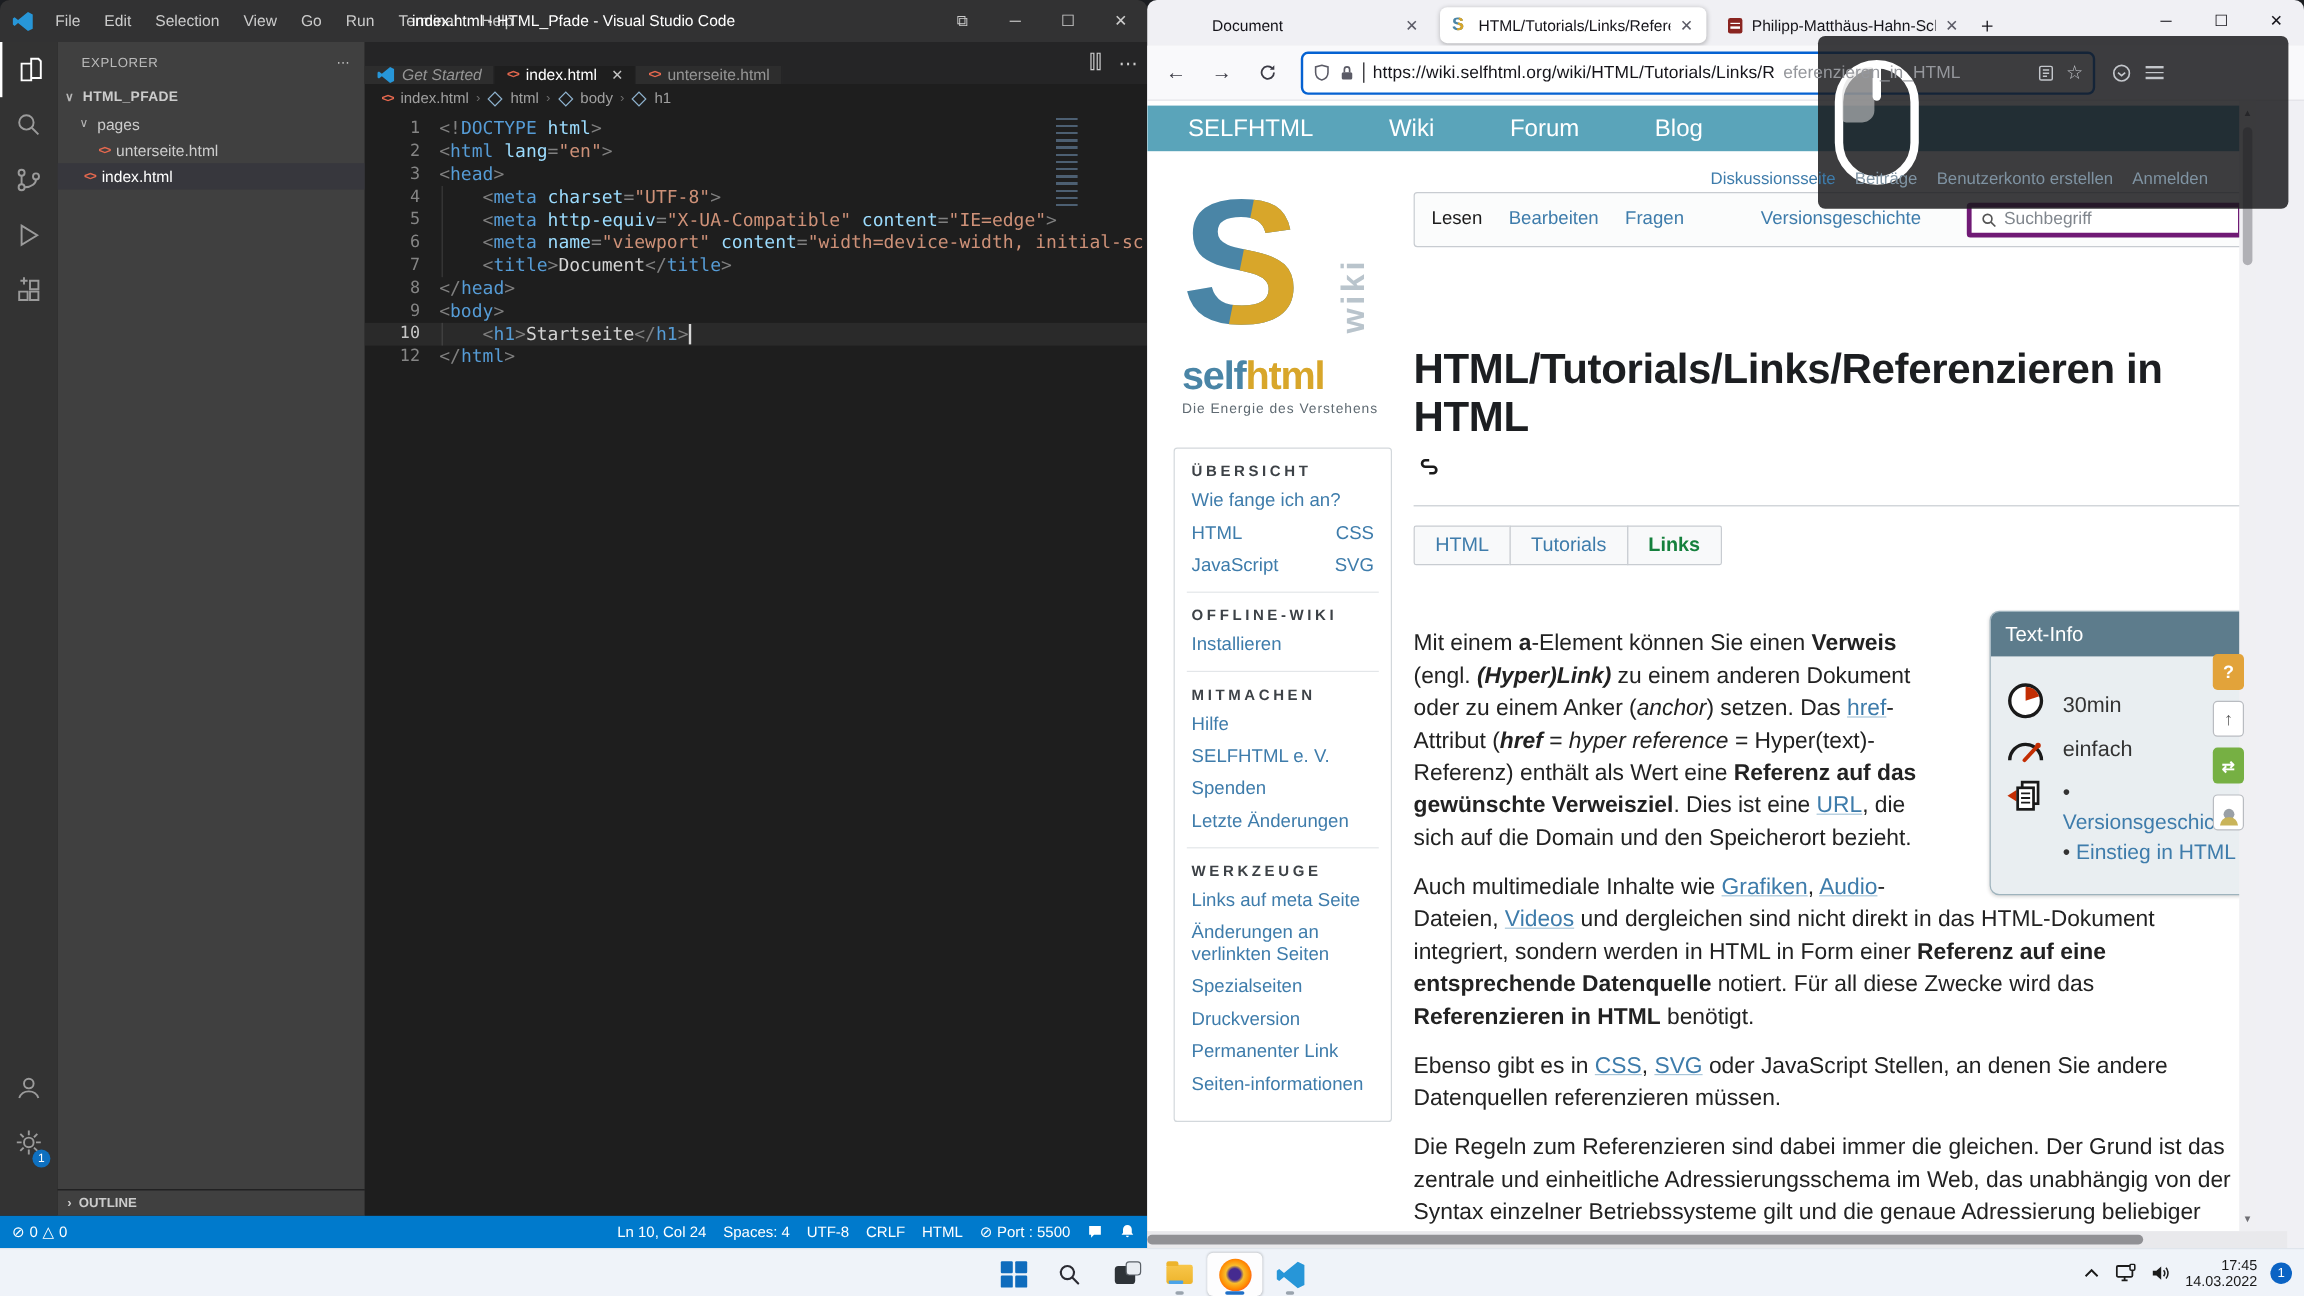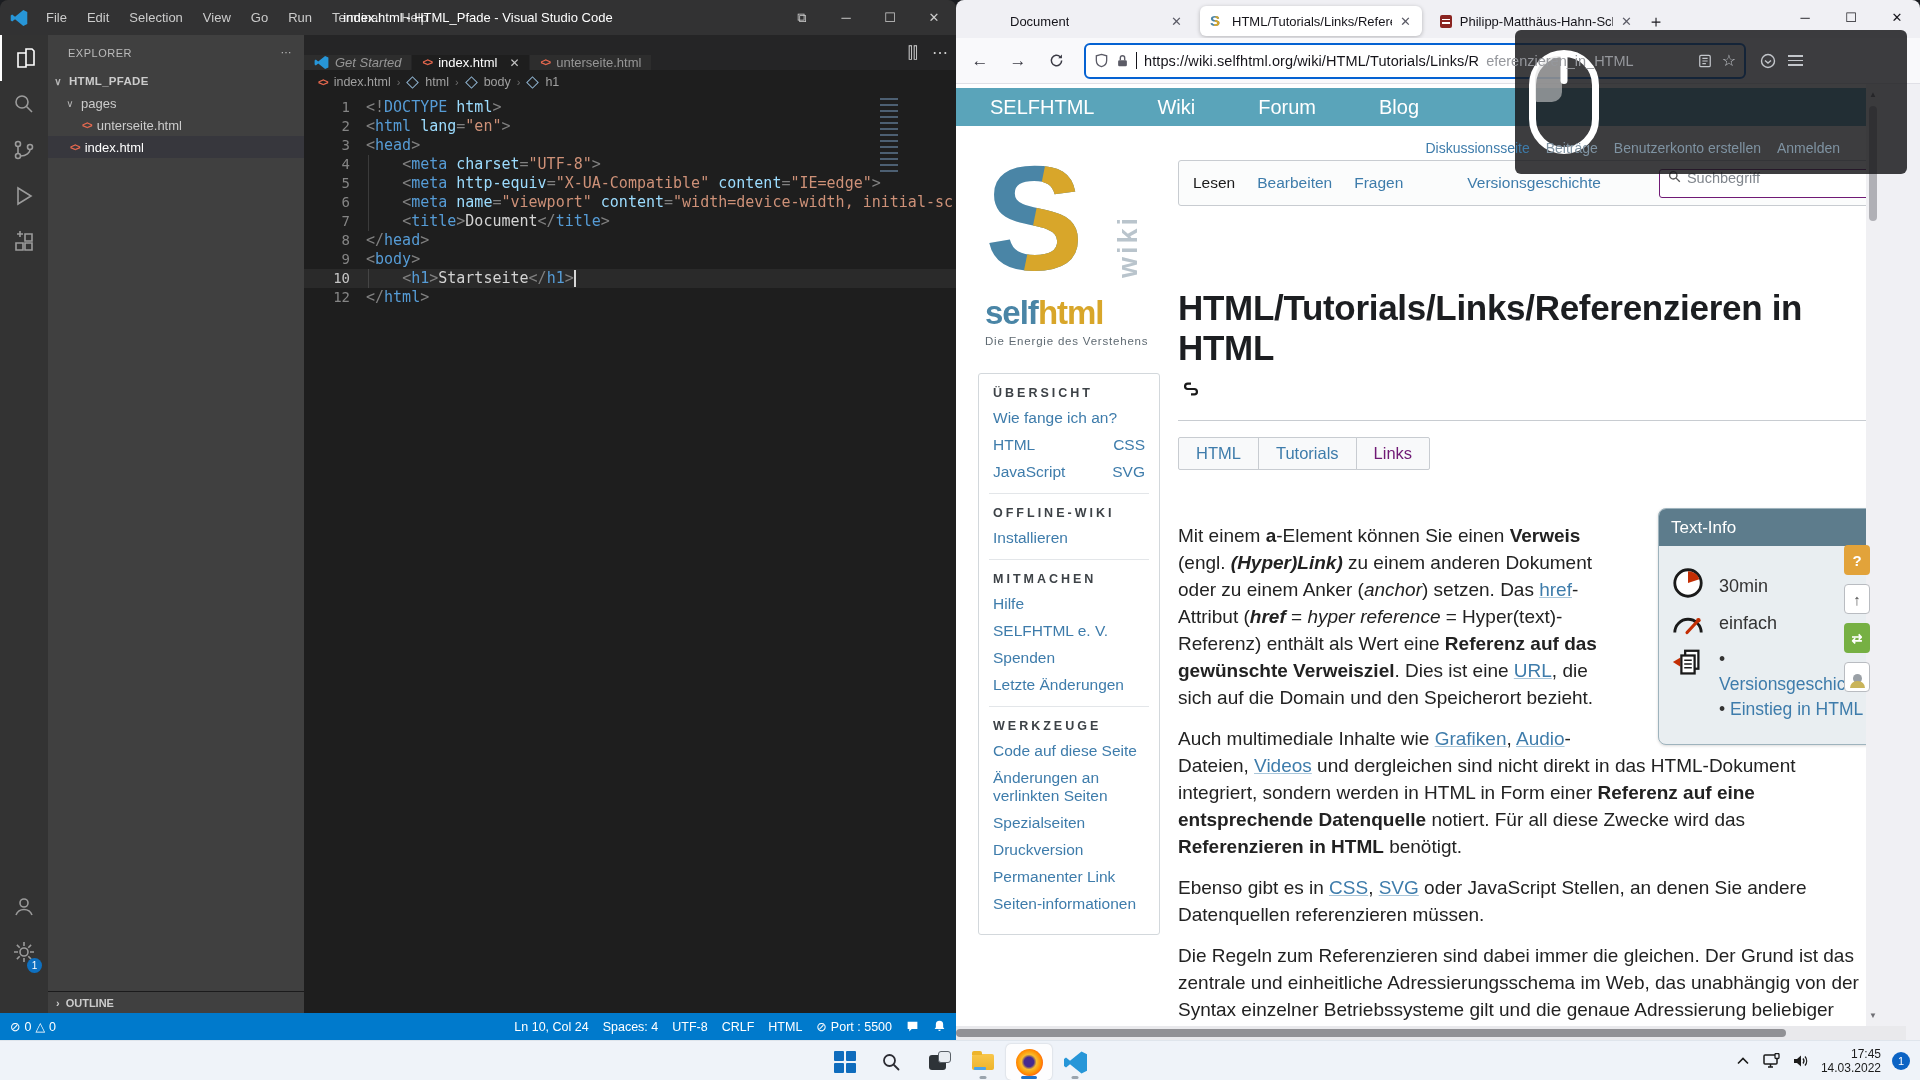--- a/index.html
+++ b/index.html
@@ -100,30 +100,30 @@
   .w-sec-title{font-size:12.5px;font-weight:700;color:#3d4247;letter-spacing:3px;margin:10px 0 8px}
   .w-link{display:block;color:#3e7cab;margin:9px 0;cursor:pointer}
   .w-row{display:flex;justify-content:space-between;margin:9px 0}
   .w-row a{color:#3e7cab;cursor:pointer}
   .w-side hr{border:none;border-top:1px solid #e3e6e9;margin:12px -4px}
   .article{position:absolute;left:222px;top:76px;width:692px}
   .pagetabs{display:flex;align-items:center;height:46px;width:706px;background:#fbfcfc;border:1px solid #c8ccd1;border-radius:3px;padding:0 14px;gap:22px;font-size:15.5px}
   .pagetabs .pt{color:#3e7cab}
   .pagetabs .pt.on{color:#1b1b1b}
   .pagetabs .hist{margin-left:42px;color:#3e7cab}
-  .w-search{margin-left:36px;flex:1;height:29px;border:1px solid #701a75;border-radius:3px;background:#fff;display:flex;align-items:flex-start;padding:0 8px;gap:6px}
+  .w-search{margin-left:16px;flex:1;height:29px;border:4px solid #701a75;border-radius:3px;background:#fff;display:flex;align-items:center;padding:0 8px;gap:6px}
   .w-search input{border:none;outline:none;flex:1;font-size:14.5px;color:#444;font-family:"Liberation Sans",sans-serif}
   .w-search input::placeholder{color:#80868d}
   .w-h1{margin-top:82px;font-size:35px;font-weight:700;color:#1c1e21;letter-spacing:-.3px}
   .chain{margin-top:8px;width:26px;height:26px}
   .art-hr{border:none;border-top:1px solid #c8ccd1;margin-top:14px}
   .crumbs{margin-top:16px;display:inline-flex}
   .crumbs .cb{padding:6px 17px;background:#f8f9fa;border:1px solid #c8ccd1;font-size:16.5px;color:#3e7cab;margin-left:-1px}
   .crumbs .cb:first-child{margin-left:0;border-radius:2px 0 0 2px}
-  .crumbs .cb:last-child{border-radius:0 2px 2px 0;color:#701a75;font-weight:400}
+  .crumbs .cb:last-child{border-radius:0 2px 2px 0;color:#15803d;font-weight:700}
   .body-copy{margin-top:52px;font-size:19px;line-height:27px;color:#222}
   .body-copy p{margin:0 0 14px}
   .rb{font-weight:700}.ri{font-style:italic}
   .rl{color:#3e7cab;text-decoration:underline;text-decoration-color:#a9c6da}
   .ti-float{float:right;width:230px;height:230px;margin:-14px 0 0 18px}
   .ti-box{position:relative;left:18px;width:230px;border:1px solid #9eb3bd;border-radius:8px;overflow:hidden;background:#e9eef1;box-shadow:0 1px 3px rgba(0,0,0,.15)}
   .ti-head{background:#5d7c8c;color:#fff;font-size:17px;padding:5px 12px}
   .ti-body{padding:10px 12px 12px}
   .ti-row{display:flex;align-items:flex-end;gap:14px;margin:10px 0;font-size:18px;color:#333}
   .ti-row svg{flex:none}
@@ -490,21 +490,21 @@
         <div class="w-sec-title">OFFLINE-WIKI</div>
         <a class="w-link">Installieren</a>
         <hr>
         <div class="w-sec-title">MITMACHEN</div>
         <a class="w-link">Hilfe</a>
         <a class="w-link">SELFHTML e. V.</a>
         <a class="w-link">Spenden</a>
         <a class="w-link">Letzte Änderungen</a>
         <hr>
         <div class="w-sec-title">WERKZEUGE</div>
-        <a class="w-link">Code auf diese Seite</a>
+        <a class="w-link">Links auf meta Seite</a>
         <a class="w-link">Änderungen an verlinkten Seiten</a>
         <a class="w-link">Spezialseiten</a>
         <a class="w-link">Druckversion</a>
         <a class="w-link">Permanenter Link</a>
         <a class="w-link">Seiten-informationen</a>
       </nav>
 
       <div class="article">
         <div class="pagetabs">
           <a class="pt on">Lesen</a>

